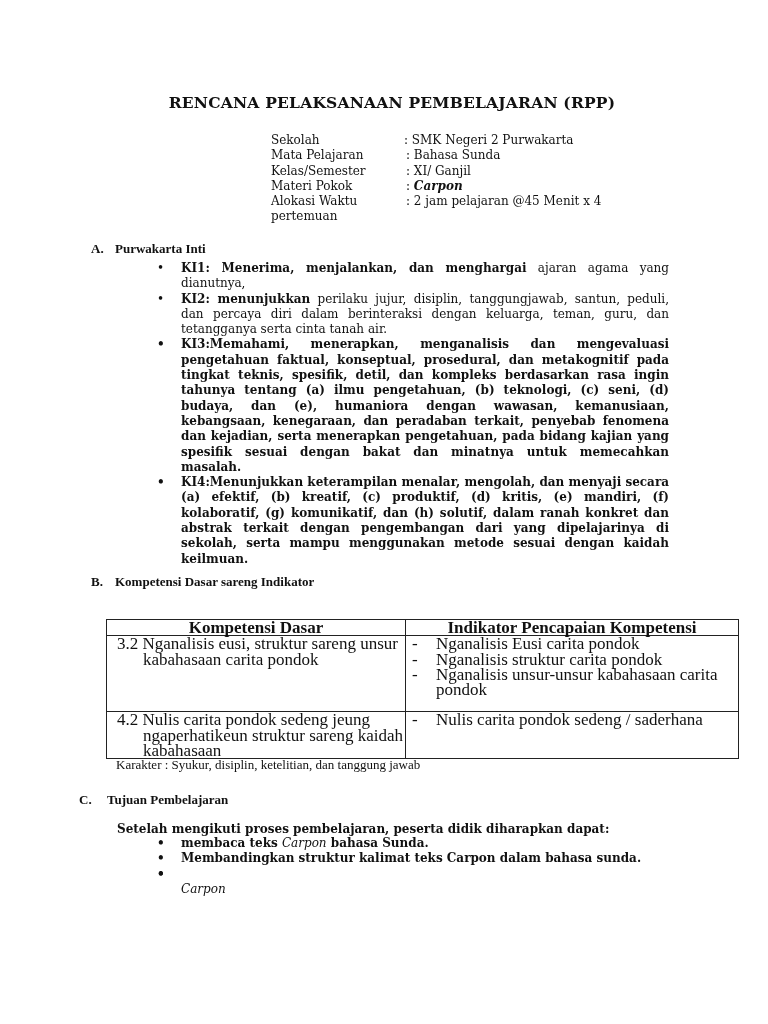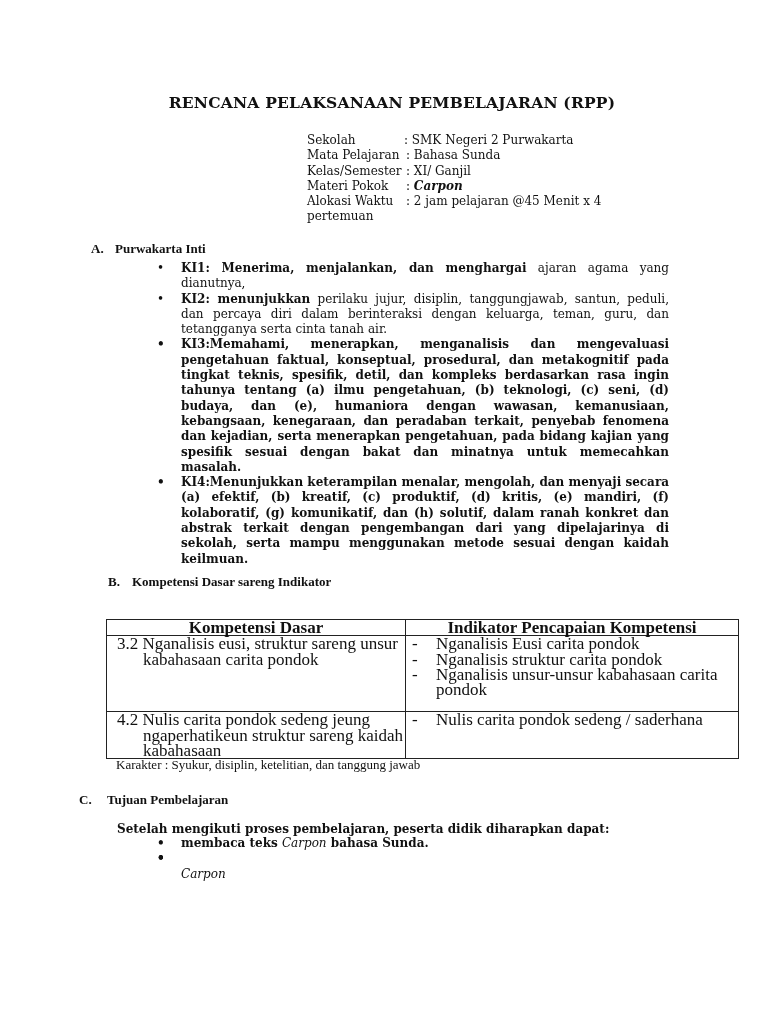--- a/index.html
+++ b/index.html
@@ -1,21 +1,21 @@
 <!DOCTYPE html>
 <html><head>
 <meta charset="utf-8">
 <style>
   html, body { margin:0; padding:0; background:#ffffff; }
   body { width:768px; height:1024px; position:relative; overflow:hidden; color:#111; font-family:"DejaVu Serif", serif; }
   .abs { position:absolute; }
   .title { left:8px; width:768px; top:93px; text-align:center; font-weight:bold; font-size:15.5px; letter-spacing:0.2px; }
   .meta { left:271px; top:133px; font-size:12px; line-height:15.3px; }
   .meta-row { position:relative; height:15.3px; white-space:nowrap; }
-  .meta-row .lbl { position:absolute; left:0;margin-left:36px; }
+  .meta-row .lbl { position:absolute; left:0; }
   .meta-row .val { position:absolute; left:133px; }
   .sec-head { font-family:"Liberation Serif", serif; font-weight:bold; font-size:13px; }
   .sec-head .letter { display:inline-block; width:24px; }
   .ki { left:157px; width:512px; font-size:12px; line-height:15.3px; }
   .ki ul { list-style:none; margin:0; padding:0; }
   .ki li { position:relative; padding-left:24px; text-align:justify; }
   .ki li .dot { position:absolute; left:0; top:0; }
   .bold { font-weight:bold; }
   table.kd { position:absolute; left:106px; top:619px; width:633px; border-collapse:collapse; font-family:"Liberation Serif", serif; font-size:17px; line-height:15.3px; }
   table.kd th, table.kd td { border:1px solid #222; vertical-align:top; padding:0 0 0 0; }
@@ -83,21 +83,21 @@
       <span class="dot">•</span>
       <span>KI3:</span><span>Memahami, menerapkan, menganalisis dan mengevaluasi pengetahuan faktual, konseptual, prosedural, dan metakognitif pada tingkat teknis, spesifik, detil, dan kompleks berdasarkan rasa ingin tahunya tentang (a) ilmu pengetahuan, (b) teknologi, (c) seni, (d) budaya, dan (e), humaniora dengan wawasan, kemanusiaan, kebangsaan, kenegaraan, dan peradaban terkait, penyebab fenomena dan kejadian, serta menerapkan pengetahuan, pada bidang kajian yang spesifik sesuai dengan bakat dan minatnya untuk memecahkan masalah.</span>
     </li>
     <li class="bold">
       <span class="dot">•</span>
       <span>KI4:</span><span>Menunjukkan keterampilan menalar, mengolah, dan menyaji secara (a) efektif, (b) kreatif, (c) produktif, (d) kritis, (e) mandiri, (f) kolaboratif, (g) komunikatif, dan (h) solutif, dalam ranah konkret dan abstrak terkait dengan pengembangan dari yang dipelajarinya di sekolah, serta mampu menggunakan metode sesuai dengan kaidah keilmuan.</span>
     </li>
   </ul>
 </div>
 
-<div class="abs sec-head" style="left:108px; top:574px;">
+<div class="abs sec-head" style="left:91px; top:574px;">
   <span class="letter">B.</span><span>Kompetensi Dasar sareng Indikator</span>
 </div>
 
 <table class="kd">
   <thead>
     <tr>
       <th>Kompetensi Dasar</th>
       <th>Indikator Pencapaian Kompetensi</th>
     </tr>
   </thead>
@@ -131,17 +131,17 @@
 
 <div class="abs sec-head" style="left:79px; top:792px;">
   <span class="letter" style="width:28px">C.</span><span>Tujuan Pembelajaran</span>
 </div>
 
 <div class="abs tujuan-intro bold">Setelah mengikuti proses pembelajaran, peserta didik diharapkan dapat:</div>
 
 <div class="abs tujuan">
   <ul>
     <li><span class="dot">•</span><span>membaca teks </span><span class="ital">Carpon</span><span>  bahasa Sunda.</span></li>
-    <li><span class="dot">•</span></li>
+    <li><span class="dot">•</span><span>Membandingkan struktur kalimat teks Carpon dalam bahasa sunda.</span></li>
     <li><span class="dot">•</span></li>
     <li><span class="dot">•</span><br><span class="ital">Carpon</span></li>
   </ul>
 </div>
 
 </body></html>

